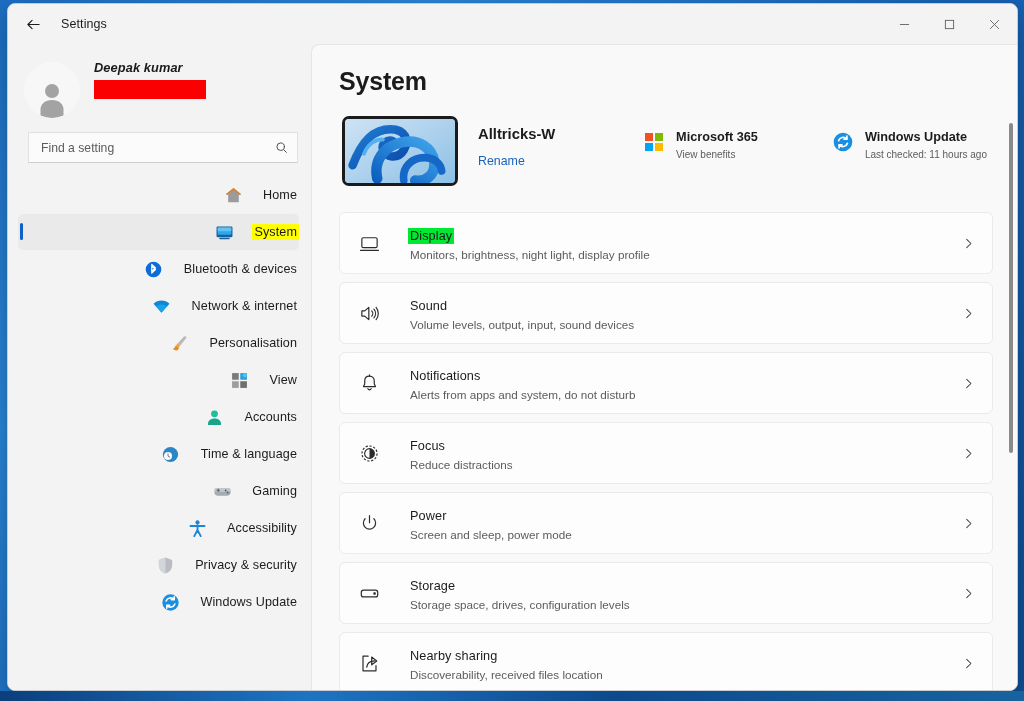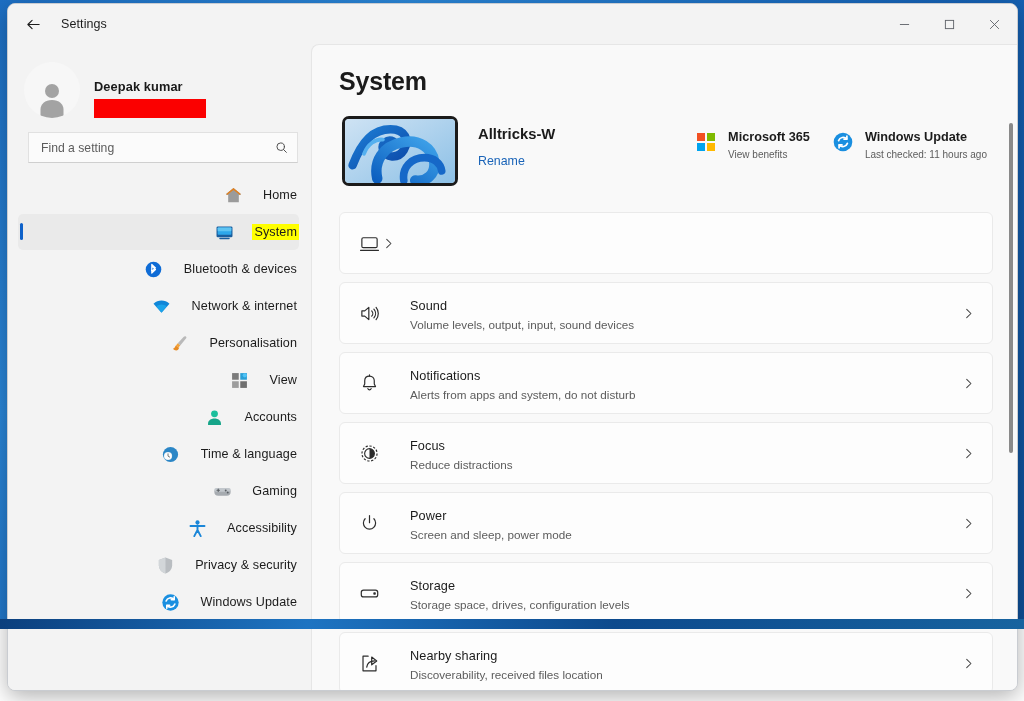--- a/index.html
+++ b/index.html
@@ -8,21 +8,21 @@
     width: 1024px;
     height: 701px;
     overflow: hidden;
     font-family: "Liberation Sans", sans-serif;
   }
 
   
   #desktop {
     position: relative;
     width: 1024px;
-    height: 629px;
+    height: 701px;
     background:
       linear-gradient(135deg, #1d6fc4 0%, #2a86d8 25%, #1664b8 55%, #0e4f97 100%);
   }
   #desktop::after{
     content:"";
     position:absolute; left:0; bottom:0; width:1024px; height:10px;
     background: linear-gradient(90deg,#0b3f7d,#1e74c2 30%,#0d4a8d 60%,#17639f 100%);
   }
 
   
@@ -87,23 +87,24 @@
   
   #sidebar {
     width: 303px;
     flex: 0 0 303px;
     background: #f3f3f3;
     padding: 0 12px 0 10px;
     position: relative;
   }
   .account-block {
     display: flex;
-    align-items: flex-end;
+    align-items: flex-start;
     padding: 18px 0 0 6px;
     height: 74px;
+    font-style: italic;
   }
   .avatar {
     width: 56px; height: 56px;
     border-radius: 50%;
     background: #f7f7f7;
     display: flex; align-items: flex-end; justify-content: center;
     overflow: hidden;
     flex: 0 0 56px;
   }
   .avatar svg { width: 40px; height: 40px; }
@@ -228,21 +229,21 @@
   .device-rename {
     margin-top: 12px;
     font-size: 12.4px;
     color: #1a64b8;
   }
   .header-links {
     display: flex;
     margin-left: auto;
     padding-top: 14px;
     padding-right: 6px;
-    gap: 22px;
+    gap: 74px;
   }
   .hlink { display: flex; align-items: flex-start; }
   .hlink-ico {
     width: 22px; height: 22px;
     flex: 0 0 22px;
     display: flex; align-items: center; justify-content: center;
     margin-top: 1px;
   }
   .hlink-ico svg { width: 20px; height: 20px; }
   .hlink-txt { margin-left: 11px; }
@@ -565,20 +566,24 @@
           </div>
 
           <div id="cards">
               <div class="card">
                 <span class="card-ico">
                   <svg viewBox="0 0 22 22" fill="none" stroke="currentColor" stroke-width="1.25" stroke-linecap="round" stroke-linejoin="round">
                     <rect x="3" y="5" width="16" height="10.4" rx="1.5"></rect>
                     <path d="M1.6 18.2h18.8"></path>
                   </svg>
                 </span>
+                <div class="card-txt">
+                  <div><span class="card-title hl-green" style="background: rgb(0, 232, 50);">Display</span></div>
+                  <div class="card-sub">Monitors, brightness, night light, display profile</div>
+                </div>
                 <span class="card-chev">
                   <svg viewBox="0 0 16 16" fill="none" stroke="currentColor" stroke-width="1.25" stroke-linecap="round" stroke-linejoin="round">
                     <path d="M5.8 2.8 11 8l-5.2 5.2"></path>
                   </svg>
                 </span>
               </div>
               <div class="card">
                 <span class="card-ico">
                   <svg viewBox="0 0 22 22" fill="none" stroke="currentColor" stroke-width="1.25" stroke-linecap="round" stroke-linejoin="round">
                     <path d="M3 8.3h3L10.3 4.6v12.8L6 13.7H3z"></path>

